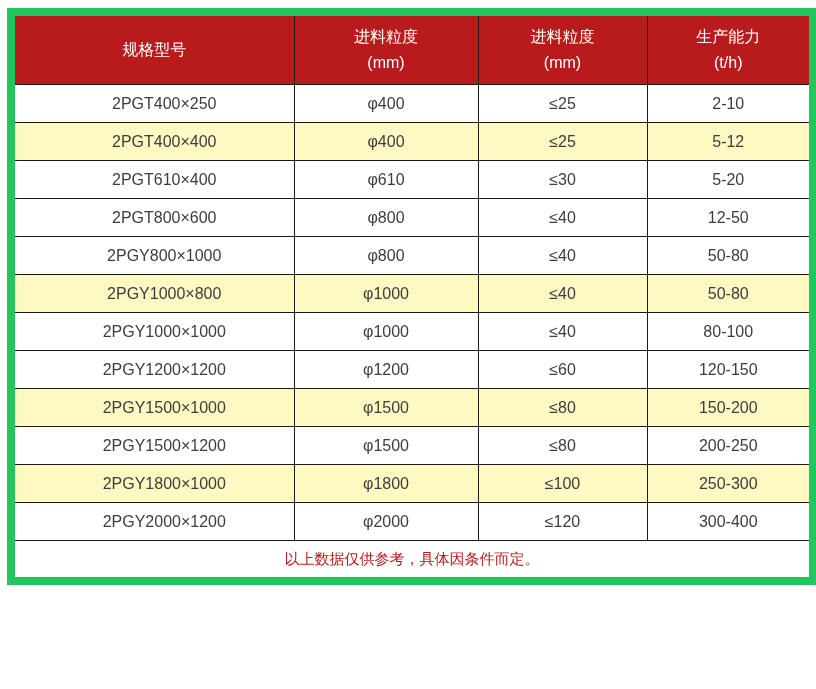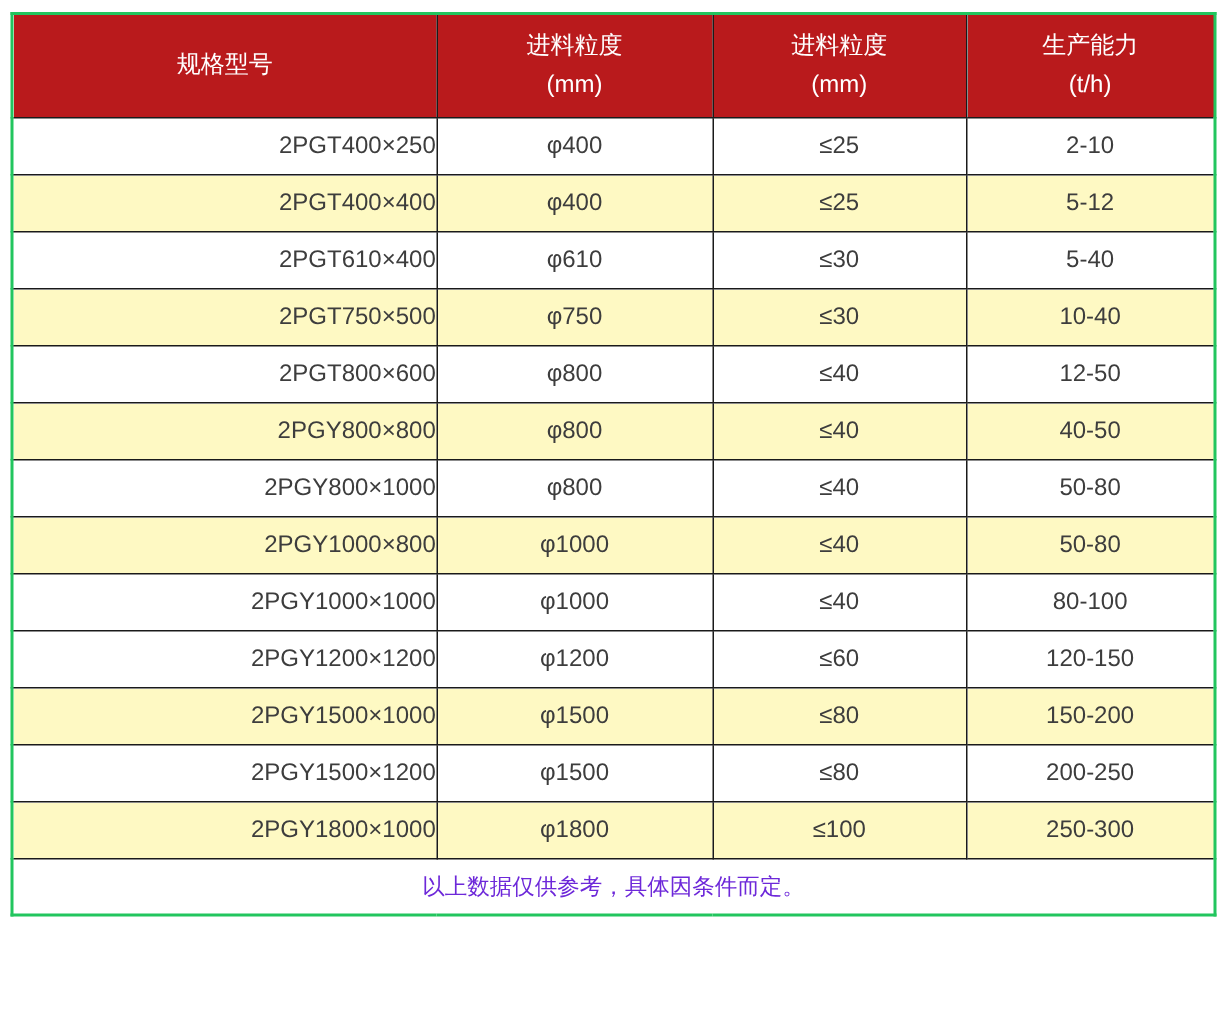--- a/index.html
+++ b/index.html
@@ -12,21 +12,21 @@
     width: 816px;
     height: 689px;
     box-sizing: border-box;
     padding: 8px 7px;
     background: #ffffff;
   }
   table.spec {
     border-collapse: collapse;
     table-layout: fixed;
     width: 802px;
-    border: 2px solid #22c55e;
+    border: 8px solid #22c55e;
   }
   col.c1 { width: 283px; }
   col.c2 { width: 184px; }
   col.c3 { width: 169px; }
   col.c4 { width: 166px; }
   th, td {
     border: 1px solid #1a1a1a;
     padding: 0;
     overflow: hidden;
   }
@@ -42,28 +42,28 @@
   thead th .hline { line-height: 26px; }
   tbody td {
     height: 37px;
     font-size: 16px;
     color: #3d3d3d;
     text-align: center;
     vertical-align: middle;
     background: #ffffff;
   }
   tbody td.left {
-    text-align: right;
+    text-align: center;
     padding-left: 20px;
   }
   tbody tr.alt td { background: #fef9c3; }
   tfoot td {
     height: 36px;
     font-size: 15px;
-    color: #6d28d9;
+    color: #b91c1c;
     text-align: center;
     vertical-align: middle;
     background: #ffffff;
   }
 </style>
 </head>
 <body>
 
 <div class="page">
   <table class="spec">
@@ -102,39 +102,27 @@
         <tr class="alt">
           <td class="left">2PGT400×400</td>
           <td>φ400</td>
           <td>≤25</td>
           <td>5-12</td>
         </tr>
         <tr>
           <td class="left">2PGT610×400</td>
           <td>φ610</td>
           <td>≤30</td>
-          <td>5-40</td>
-        </tr>
-        <tr class="alt">
-          <td class="left">2PGT750×500</td>
-          <td>φ750</td>
-          <td>≤30</td>
-          <td>10-40</td>
+          <td>5-20</td>
         </tr>
         <tr>
           <td class="left">2PGT800×600</td>
           <td>φ800</td>
           <td>≤40</td>
           <td>12-50</td>
-        </tr>
-        <tr class="alt">
-          <td class="left">2PGY800×800</td>
-          <td>φ800</td>
-          <td>≤40</td>
-          <td>40-50</td>
         </tr>
         <tr>
           <td class="left">2PGY800×1000</td>
           <td>φ800</td>
           <td>≤40</td>
           <td>50-80</td>
         </tr>
         <tr class="alt">
           <td class="left">2PGY1000×800</td>
           <td>φ1000</td>
@@ -164,20 +152,26 @@
           <td>φ1500</td>
           <td>≤80</td>
           <td>200-250</td>
         </tr>
         <tr class="alt">
           <td class="left">2PGY1800×1000</td>
           <td>φ1800</td>
           <td>≤100</td>
           <td>250-300</td>
         </tr>
+        <tr>
+          <td class="left">2PGY2000×1200</td>
+          <td>φ2000</td>
+          <td>≤120</td>
+          <td>300-400</td>
+        </tr>
       </tbody>
     <tfoot>
       <tr>
         <td colspan="4">以上数据仅供参考，具体因条件而定。</td>
       </tr>
     </tfoot>
   </table>
 </div>
 
 </body></html>

